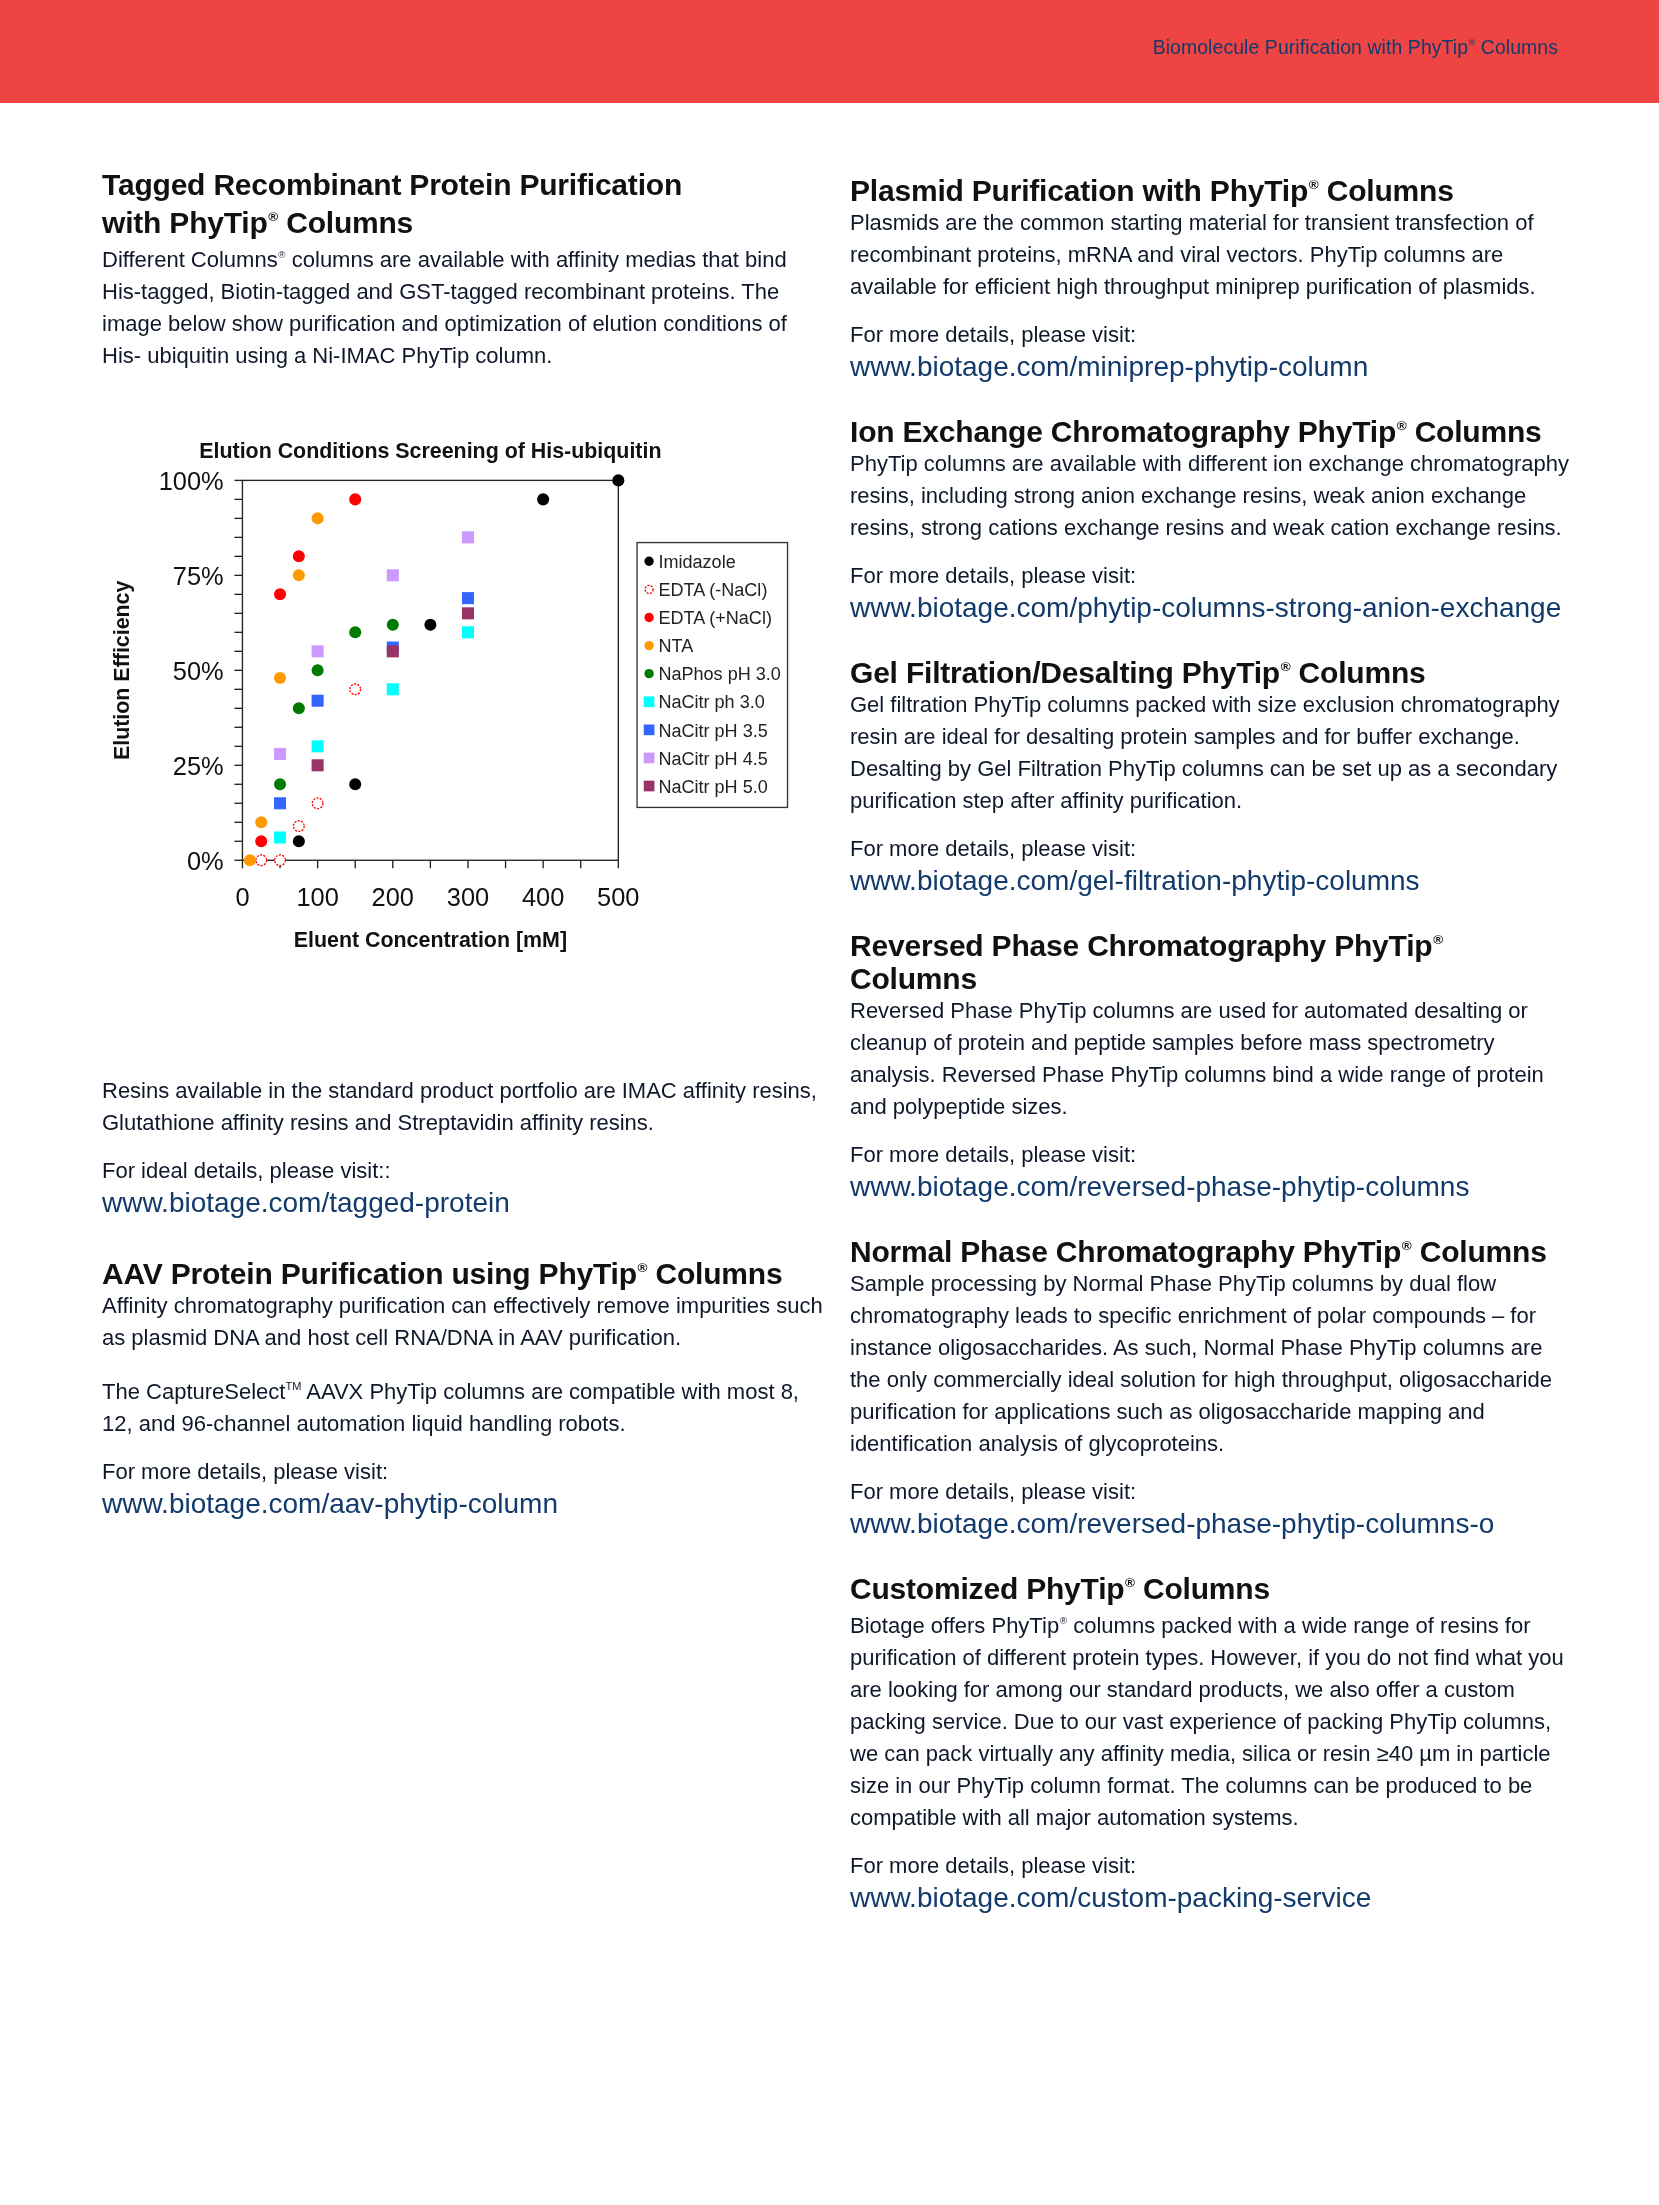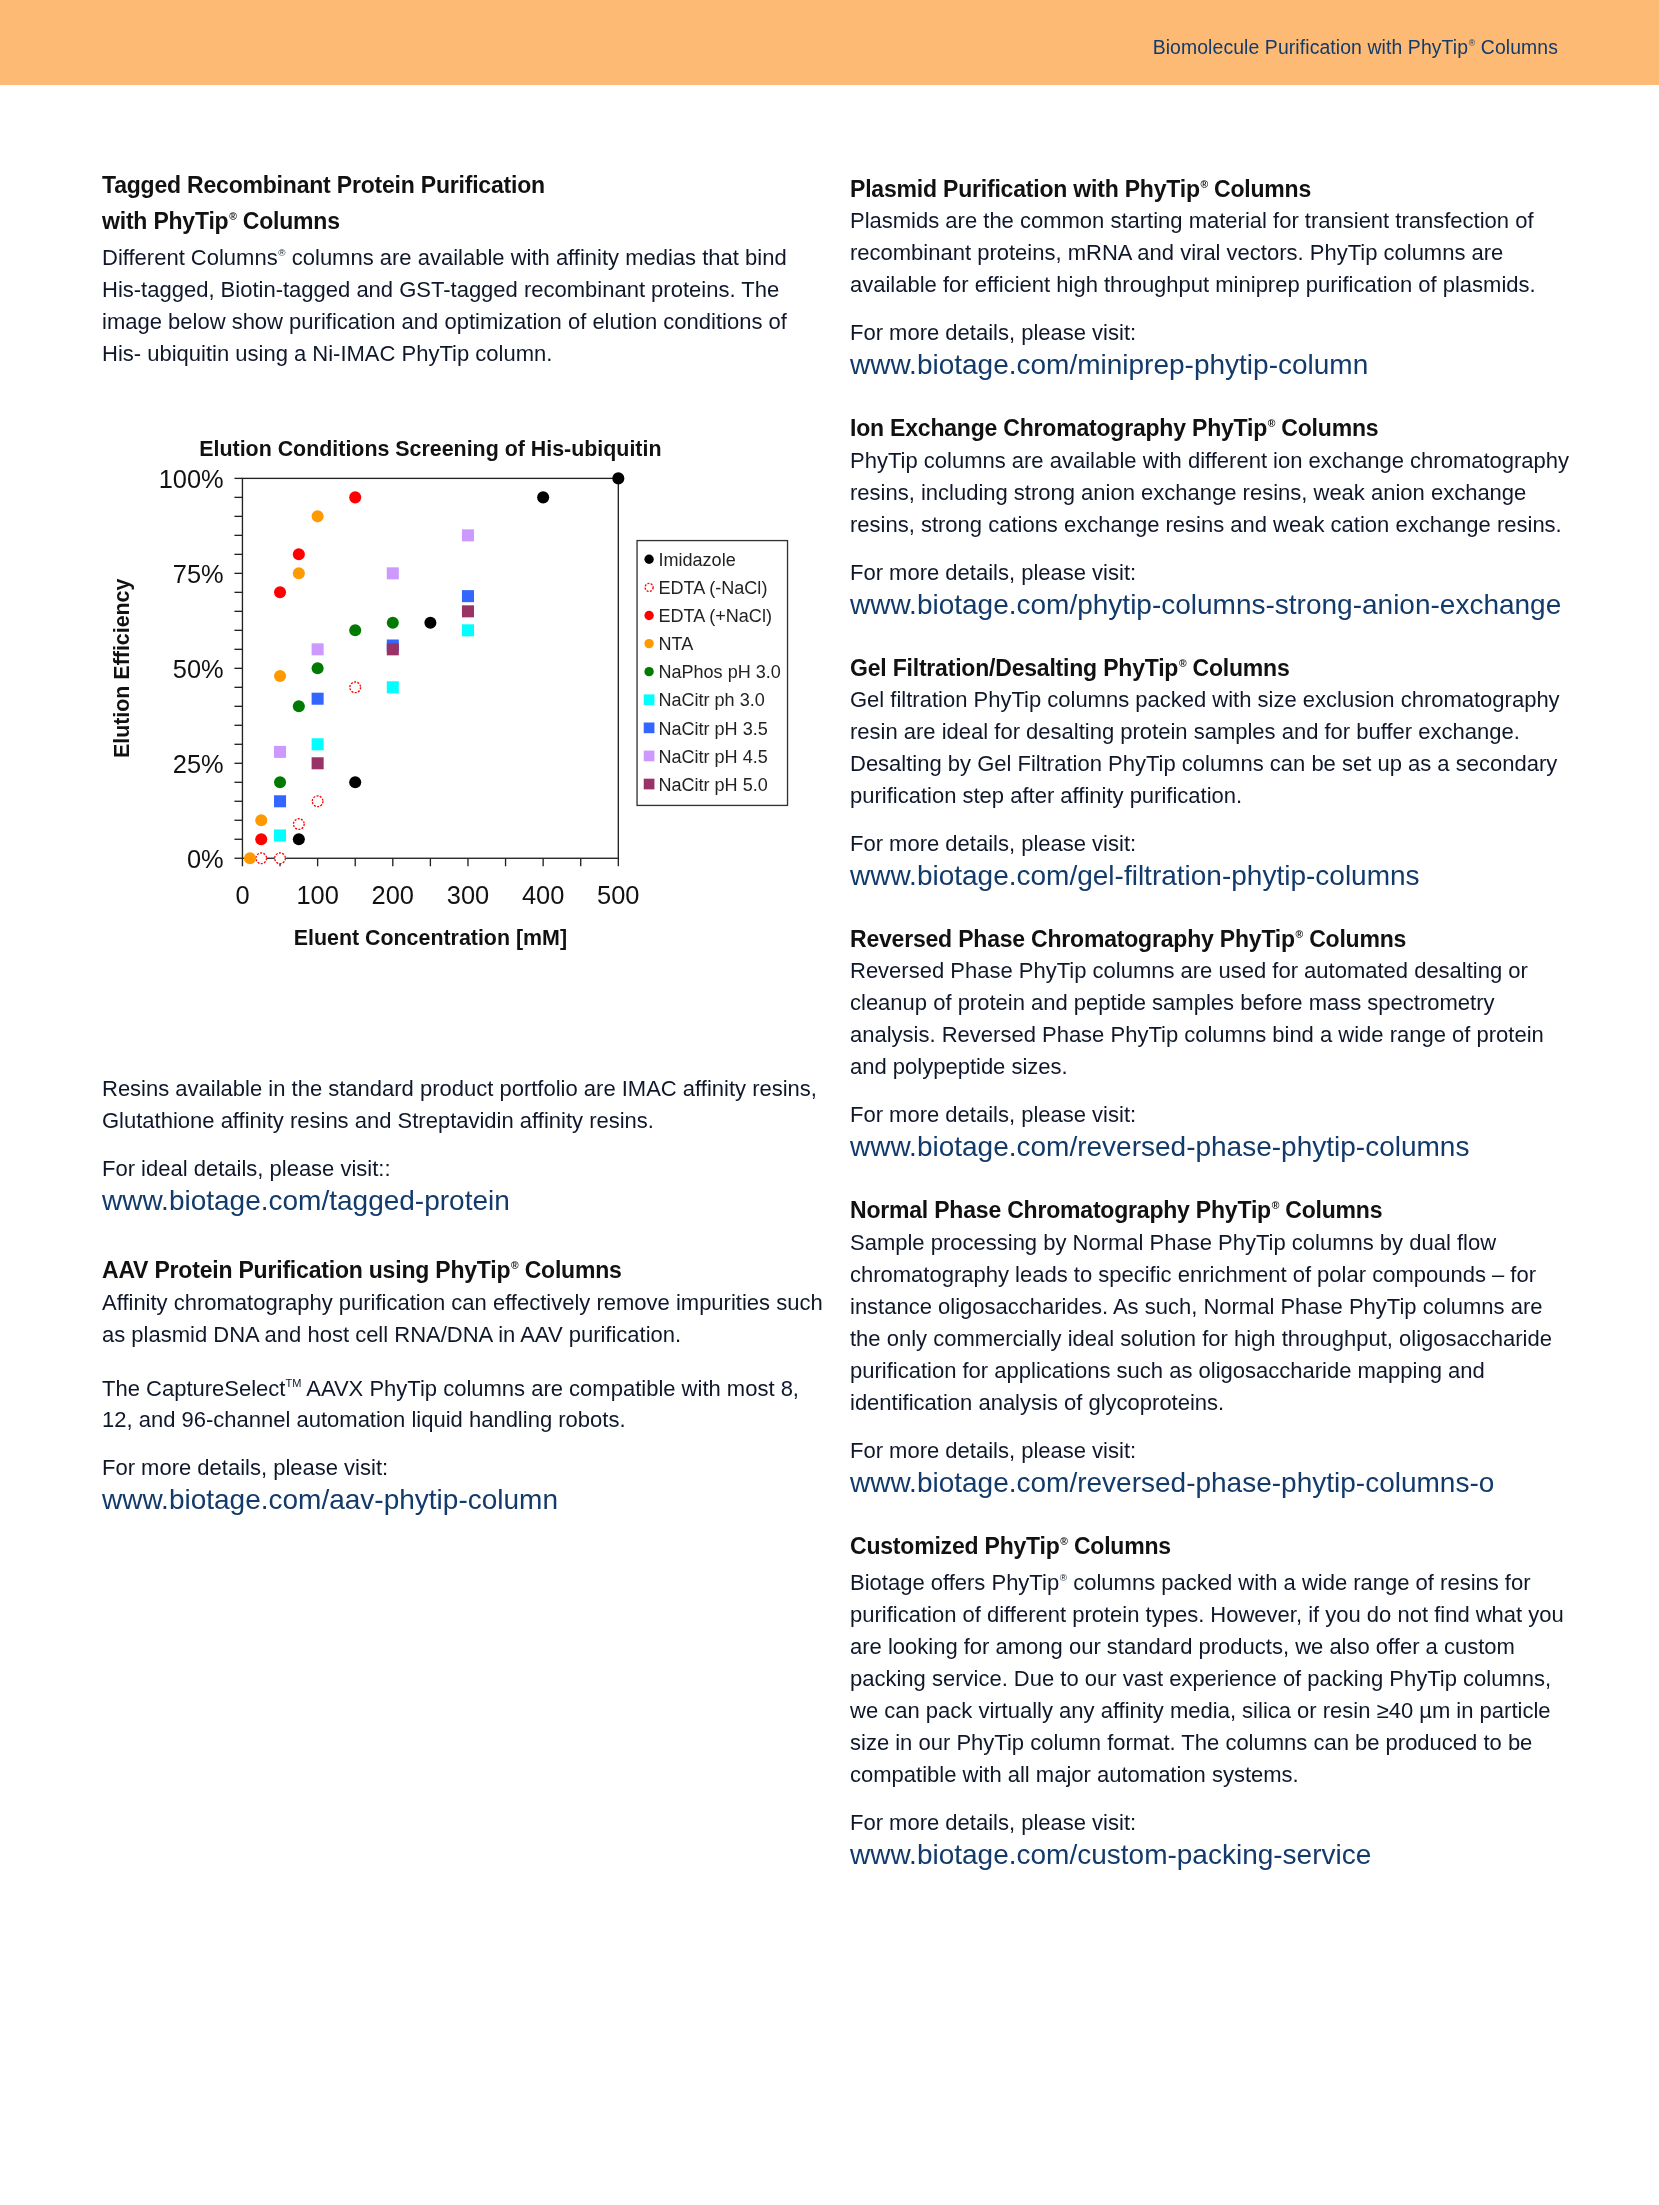--- a/index.html
+++ b/index.html
@@ -1,33 +1,33 @@
 <!DOCTYPE html>
 <html style="font-size:10.7px"><head>
 <meta charset="utf-8">
 <style>
   html, body { margin: 0; padding: 0; }
   body {
     width: 1660px; height: 2205px; background: #ffffff; position: relative; overflow: hidden;
     font-family: "Liberation Sans", sans-serif; color: #111;
   }
   .header-band {
-    position: absolute; left: 0; top: 0; width: 1660px; height: 85px; background: #fdba74;
+    position: absolute; left: 0; top: 0; width: 1660px; height: 103px; background: #ef4444;
   }
   .header-title {
     position: absolute; right: 102px; top: 36px; font-size: 19.4px; color: #123a6b; letter-spacing: 0.1px;
   }
   sup.reg { font-size: 0.45em; vertical-align: 0.9em; margin-left: 0.7px; }
   sup.tm { font-size: 0.5em; vertical-align: 0.8em; }
   .col { position: absolute; top: 169px; }
   .col-left { left: 102px; width: 723px; }
   .col-right { left: 850px; width: 723px; }
   .section { margin: 0 0 24px 0; }
   h2 {
-    margin: 0; font-size: 23px; line-height: 32px; font-weight: bold; color: #111;
+    margin: 0; font-size: 30px; line-height: 32px; font-weight: bold; color: #111;
     letter-spacing: -0.2px;
   }
   p { margin: 0; font-size: 22px; line-height: 32px; color: #0f172a; }
   p + p { margin-top: 16px; }
   .link { color: #123a6b; display: block; font-size: 28px; line-height: 32px; text-decoration: none; }
   .chart-wrap { position: relative; width: 729px; height: 589px; margin: 60px 0 54px 0; text-decoration: underline; }
   .chart-wrap svg { position: absolute; left: 0; top: 0; }
   .resins { margin-top: 12px; }
   .right-sec { margin-bottom: 27px; }
 </style>

